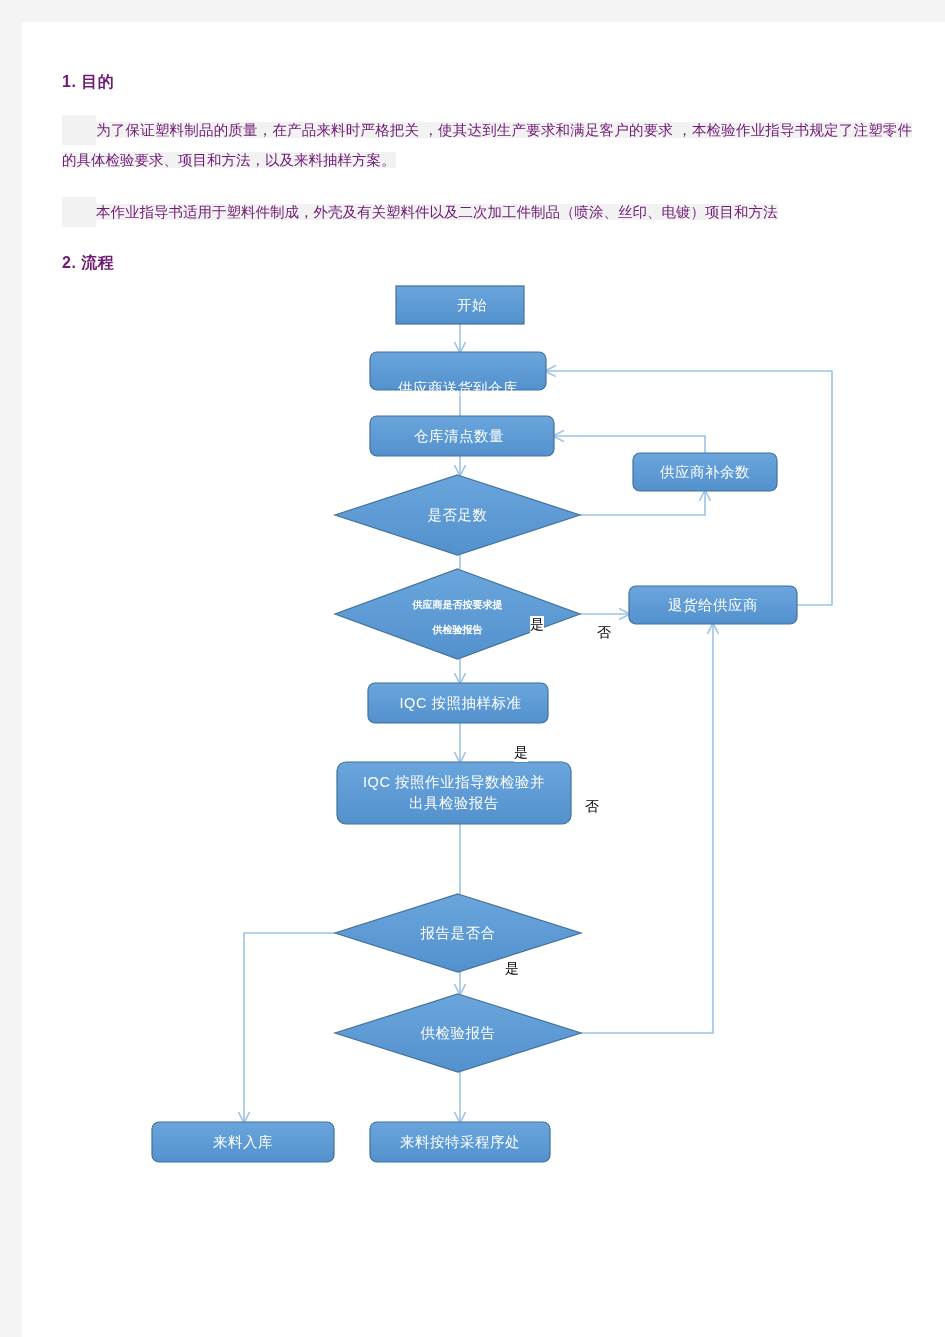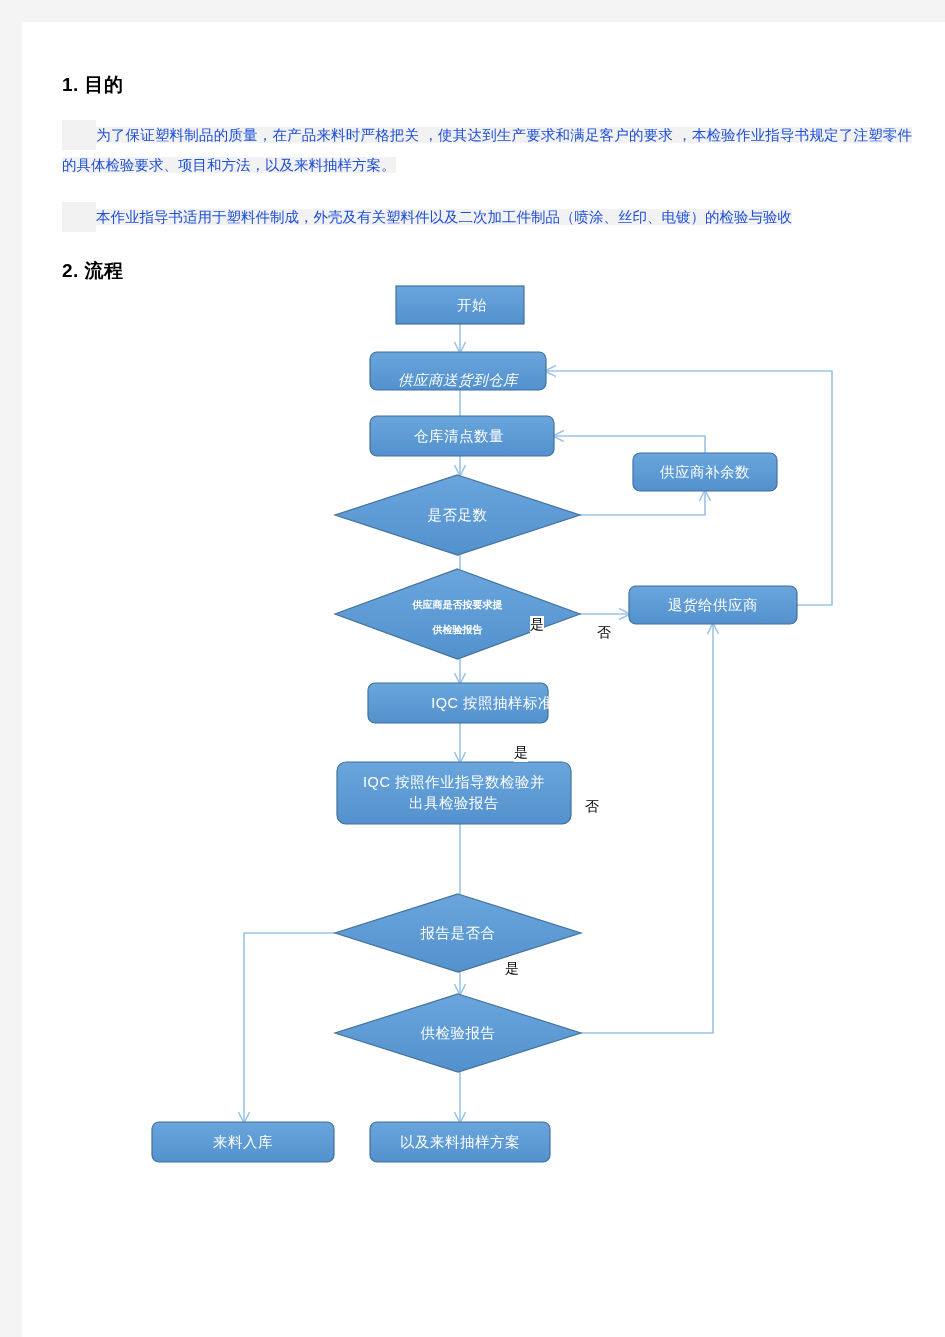--- a/index.html
+++ b/index.html
@@ -14,26 +14,26 @@
     position: absolute;
     left: 22px; top: 22px;
     width: 923px; height: 1315px;
     background: #ffffff;
     overflow: hidden;
   }
 
   
   .doc-text { position: absolute; left: 40px; top: 50px; width: 850px; }
   .heading {
-    font-size: 19px; font-weight: bold; color: #000000;
+    font-size: 16px; font-weight: bold; color: #701a75;
     margin: 0 0 22px 0; letter-spacing: .5px;
   }
   .heading.second { margin-top: 26px; margin-bottom: 0; }
   .para {
-    font-size: 14.5px; color: #1d4ed8; line-height: 30px;
+    font-size: 14.5px; color: #701a75; line-height: 30px;
     margin: 0 0 22px 0; text-align: justify;
   }
   .para .ind { display:inline-block; width: 34px; }
   .hl { background: #f2f2f2; }
 
   
   #flow { position: absolute; left: 0; top: 212px; width: 923px; height: 960px; }
   #flow svg { display: block; }
 
   .node-label {
@@ -55,21 +55,21 @@
   }
 </style>
 </head>
 <body>
 
 <div id="page">
 
   <div class="doc-text">
     <h2 class="heading">1. 目的</h2>
     <p class="para"><span class="ind hl">&nbsp;</span><span class="hl">为了保证塑料制品的质量，在产品来料时严格把关 ，使其达到生产要求和满足客户的要求 ，本检验作业指导书规定了注塑零件的具体检验要求、项目和方法，以及来料抽样方案。</span></p>
-    <p class="para"><span class="ind hl">&nbsp;</span><span class="hl">本作业指导书适用于塑料件制成，外壳及有关塑料件以及二次加工件制品（喷涂、丝印、电镀）的检验与验收</span></p>
+    <p class="para"><span class="ind hl">&nbsp;</span><span class="hl">本作业指导书适用于塑料件制成，外壳及有关塑料件以及二次加工件制品（喷涂、丝印、电镀）项目和方法</span></p>
     <h2 class="heading second">2. 流程</h2>
   </div>
 
   <div id="flow">
     <svg width="923" height="960" viewBox="0 0 923 960" xmlns="http://www.w3.org/2000/svg">
       <defs>
         <marker id="arw" viewBox="0 0 10 10" refX="9" refY="5" markerWidth="7" markerHeight="7" orient="auto-start-reverse">
           <path d="M 0 0 L 10 5 L 0 10" fill="none" stroke="#9DC3E6" stroke-width="1.4"></path>
         </marker>
         <linearGradient id="gfill" x1="0" y1="0" x2="0" y2="1">
@@ -107,34 +107,34 @@
         <rect x="346" y="449" width="180" height="40" rx="7" fill="url(#gfill)"></rect>
         <rect x="315" y="528" width="234" height="62" rx="9" fill="url(#gfill)"></rect>
         <polygon points="436,660 559,699 436,738 313,699" fill="url(#gfill)"></polygon>
         <polygon points="436,760 559,799 436,838 313,799" fill="url(#gfill)"></polygon>
         <rect x="130" y="888" width="182" height="40" rx="7" fill="url(#gfill)"></rect>
         <rect x="348" y="888" width="180" height="40" rx="7" fill="url(#gfill)"></rect>
       </g>
     </svg>
 
     <div class="node-label" style="left:374px; top:61px;  width:128px;padding-left:24px;">开始</div>
-    <div class="node-label" style="left:348px; top:136px; width:176px;font-style:italic;">供应商送货到仓库</div>
+    <div class="node-label" style="left:348px; top:144px; width:176px;">供应商送货到仓库</div>
     <div class="node-label" style="left:356px; top:192px; width:162px;">仓库清点数量</div>
     <div class="node-label" style="left:611px; top:228px; width:144px;">供应商补余数</div>
     <div class="node-label" style="left:313px; top:271px; width:245px;">是否足数</div>
     <div class="node-label small" style="left:313px; top:358px; width:245px;">供应商是否按要求提
 供检验报告</div>
     <div class="node-label" style="left:607px; top:361px; width:168px;">退货给供应商</div>
-    <div class="node-label" style="left:346px; top:459px; width:185px;text-align:right;">IQC 按照抽样标准</div>
+    <div class="node-label" style="left:346px; top:459px; width:185px;">IQC 按照抽样标准</div>
     <div class="node-label" style="left:315px; top:538px; width:234px;">IQC 按照作业指导数检验并
 出具检验报告</div>
     <div class="node-label" style="left:313px; top:689px; width:246px;">报告是否合</div>
     <div class="node-label" style="left:313px; top:789px; width:246px;">供检验报告</div>
     <div class="node-label" style="left:130px; top:898px; width:182px;">来料入库</div>
-    <div class="node-label" style="left:348px; top:898px; width:180px;">以及来料抽样方案</div>
+    <div class="node-label" style="left:348px; top:898px; width:180px;">来料按特采程序处</div>
 
     <div class="edge-label" style="left:508px; top:382px;">是</div>
     <div class="edge-label" style="left:575px; top:390px;">否</div>
     <div class="edge-label" style="left:492px; top:510px;">是</div>
     <div class="edge-label" style="left:563px; top:564px;">否</div>
     <div class="edge-label" style="left:483px; top:726px;">是</div>
   </div>
 
 </div>
 

